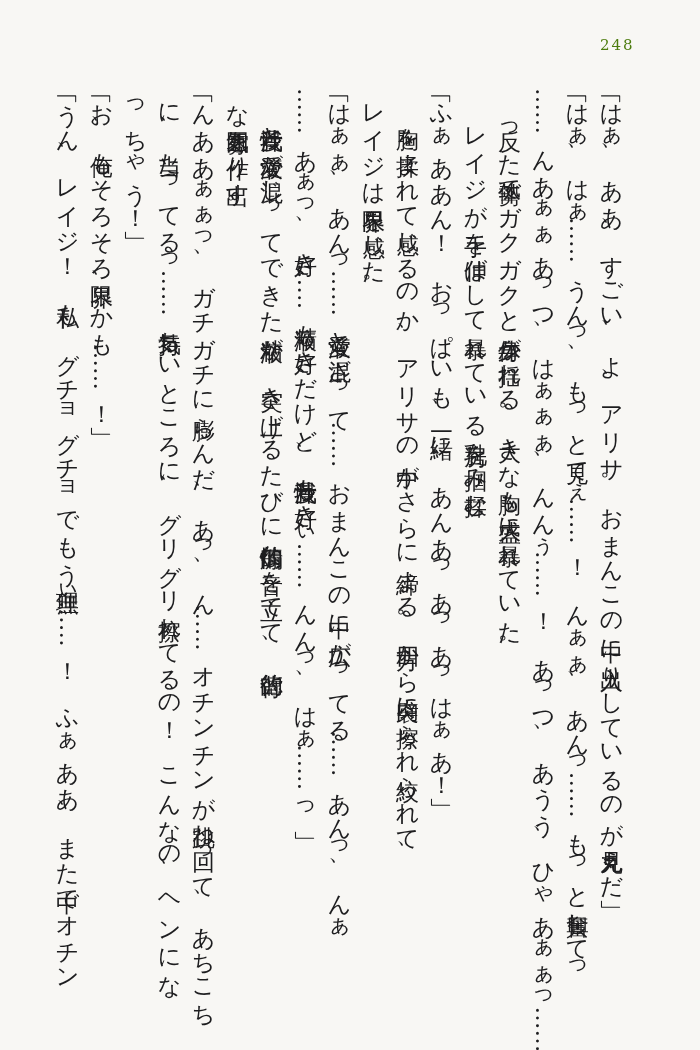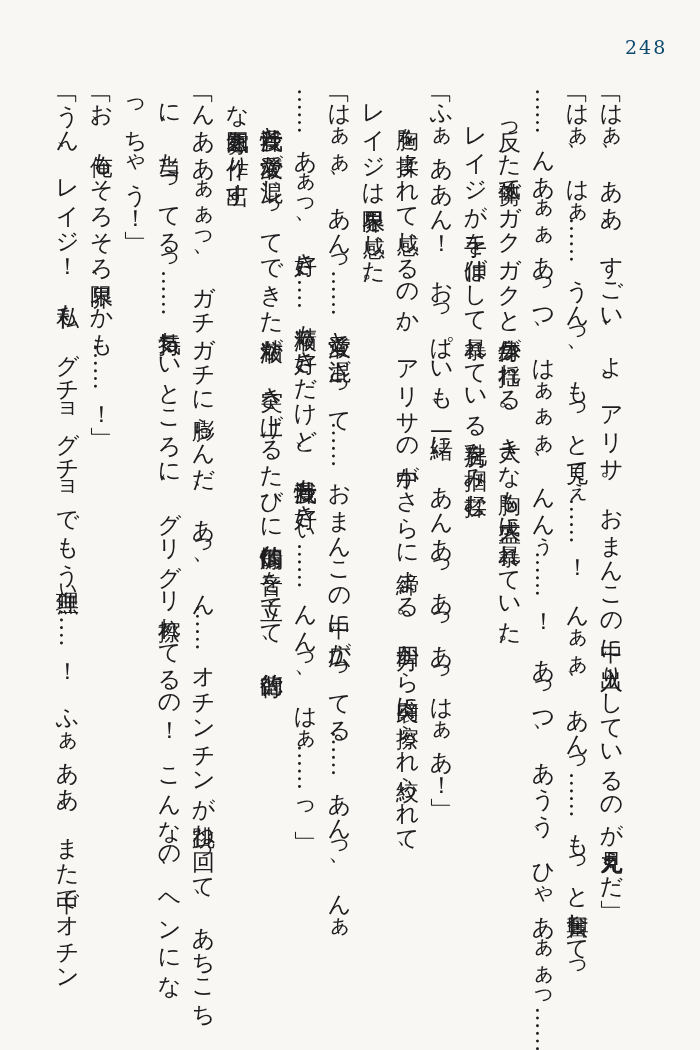--- a/index.html
+++ b/index.html
@@ -15,24 +15,24 @@
   }
   .page {
     position: relative;
     width: 700px;
     height: 1050px;
     background: #f8f7f4;
   }
   .page-number {
     position: absolute;
     top: 36px;
-    left: 625px;
-    font-size: 19px;
+    left: 600px;
+    font-size: 15px;
     letter-spacing: 2px;
-    color: #0c4a6e;
+    color: #4d7c0f;
   }
   .text-area {
     position: absolute;
     top: 88px;
     right: 71px;
     height: 940px;
     writing-mode: vertical-rl;
     text-orientation: mixed;
     color: #1d1d1f;
     font-size: 23px;

